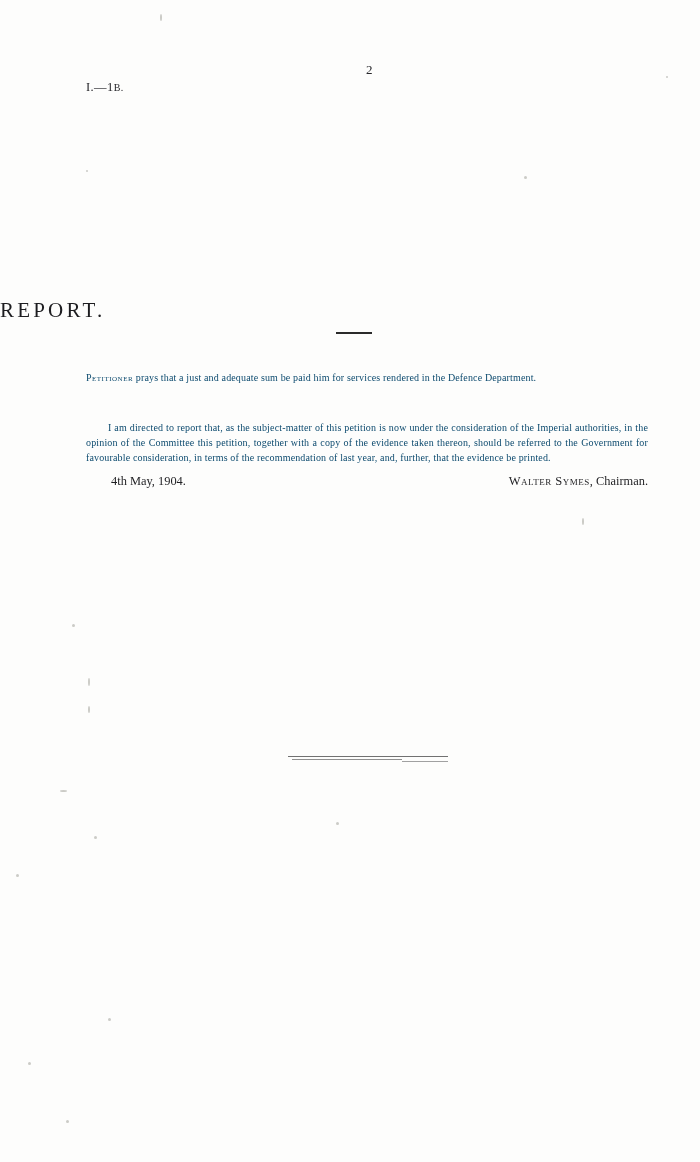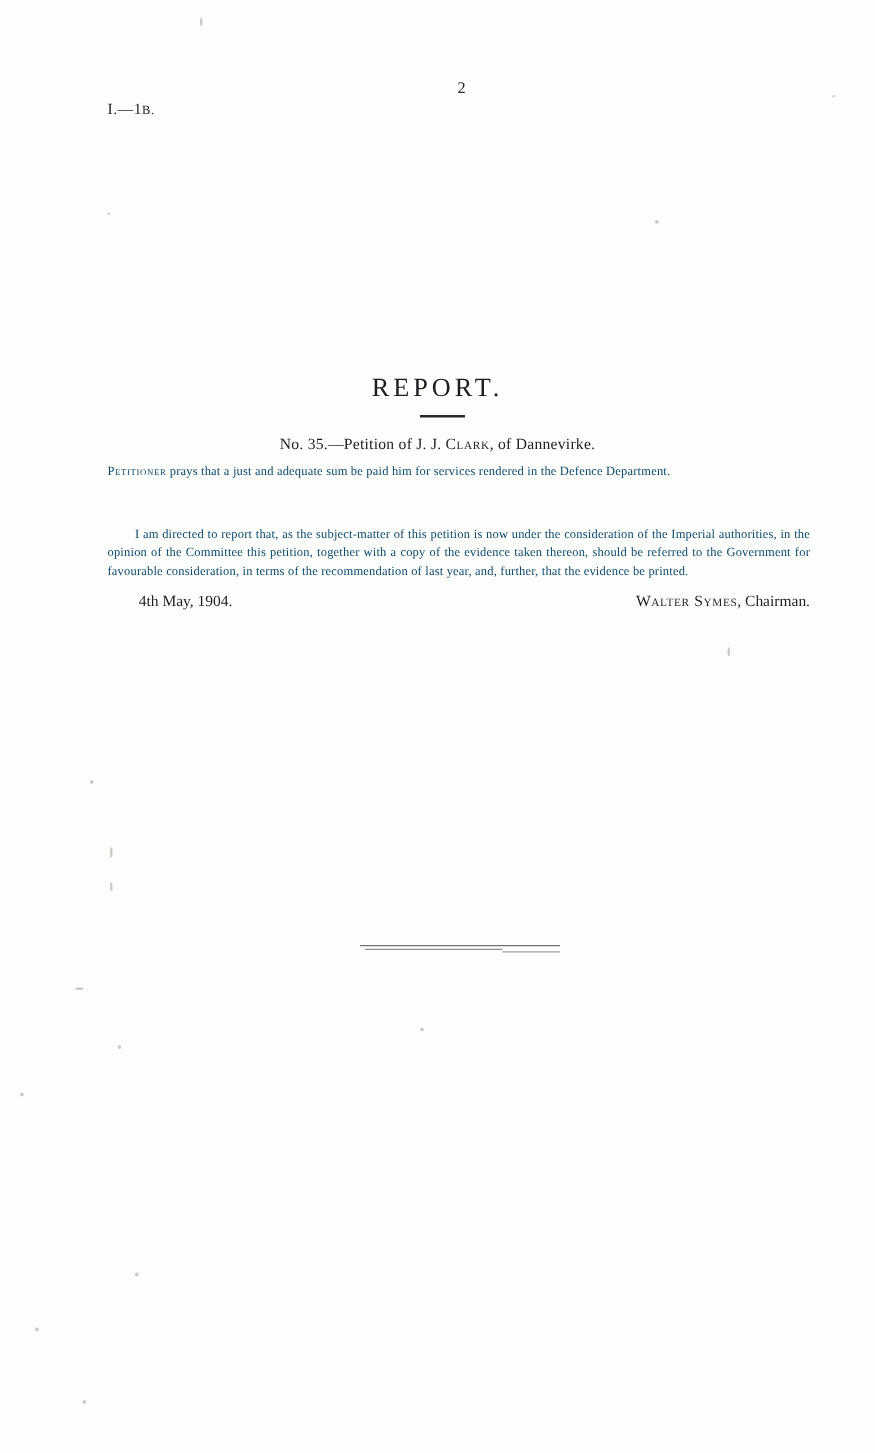--- a/index.html
+++ b/index.html
@@ -56,21 +56,20 @@
     top: 0;
     font-size: 13px;
     color: #26262a;
   }
 
   .report-title {
     position: absolute;
     top: 298px;
     left: 0;
     width: 700px;
-    text-align: center;
     font-size: 21px;
     letter-spacing: 3.2px;
     color: #1d1d20;
   }
 
   .rule {
     position: absolute;
     top: 332px;
     left: 336px;
     width: 36px;
@@ -176,21 +175,20 @@
 <div class="page">
 
   <div class="header-row">
     <div class="header-left"><span>I.—1</span><span class="sm">B.</span></div>
     <div class="header-page">2</div>
   </div>
 
   <div class="report-title">REPORT.</div>
   <div class="rule"></div>
 
-  <div class="subtitle"><span>No. 35.—Petition of J. J. </span><span class="sc">Clark</span><span>, of Dannevirke.</span></div>
 
   <div class="body-block" id="para-petitioner"><span class="sc-lead">Petitioner</span><span> prays that a just and adequate sum be paid him for services rendered in the Defence Department.</span></div>
 
   <div class="body-block" id="para-directed"><span class="indent"></span><span>I am directed to report that, as the subject-matter of this petition is now under the consideration of the Imperial authorities, in the opinion of the Committee this petition, together with a copy of the evidence taken thereon, should be referred to the Government for favourable consideration, in terms of the recommendation of last year, and, further, that the evidence be printed.</span></div>
 
   <div class="signature-row">
     <div class="sig-date">4th May, 1904.</div>
     <div class="sig-name"><span class="sc">Walter Symes</span><span>, Chairman.</span></div>
   </div>
 

